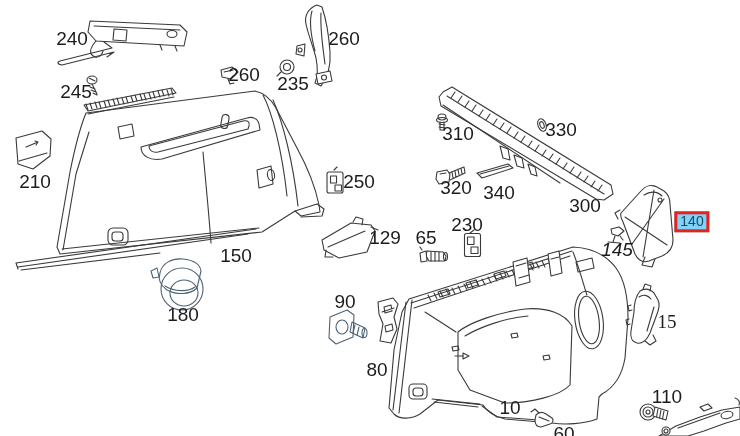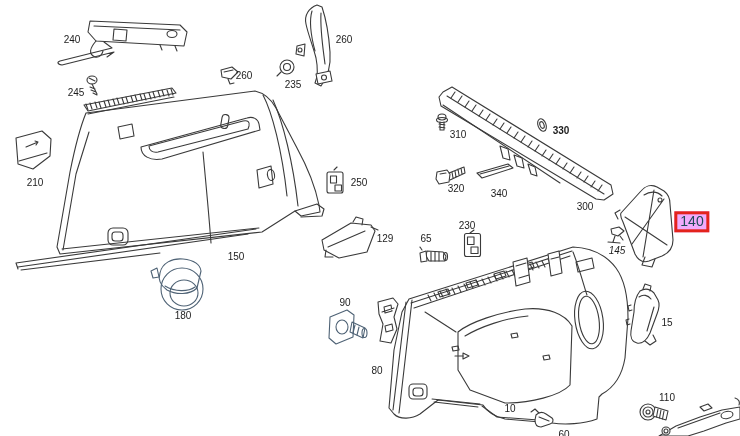--- a/index.html
+++ b/index.html
@@ -9,21 +9,21 @@
   }
   .stage svg{position:absolute;left:0;top:0;}
   .ln path,.ln rect,.ln ellipse,.ln circle,.ln polygon,.ln line{
     fill:none;stroke:#3a3a3a;stroke-width:1.1;stroke-linejoin:round;stroke-linecap:round;
   }
   .ln .fw{fill:#ffffff;}
   .ln .bl{stroke:#4e6275;}
   .callout-layer{position:absolute;left:0;top:0;width:100%;height:100%;z-index:5;}
   .callout{
     position:absolute;transform:translate(-50%,-50%);
-    font-size:10px;color:#1c1c1c;white-space:nowrap;cursor:pointer;line-height:1.1;
+    font-size:19px;color:#1c1c1c;white-space:nowrap;cursor:pointer;line-height:1.1;
   }
   .callout.highlighted{
     border:3px solid #e3231c;background:#b8ced9;color:#1d4a56;
     padding:0 3px;font-size:14px;
   }
 </style>
 </head>
 <body>
 
 <div class="stage">
@@ -255,24 +255,24 @@
       <div class="callout" style="left: 35px; top: 182px; color: rgb(28, 28, 28);">210</div>
       <div class="callout" style="left: 359px; top: 182px; color: rgb(28, 28, 28);">250</div>
       <div class="callout" style="left: 385px; top: 238px; color: rgb(28, 28, 28);">129</div>
       <div class="callout" style="left: 236px; top: 256px; color: rgb(28, 28, 28);">150</div>
       <div class="callout" style="left: 183px; top: 315px; color: rgb(28, 28, 28);">180</div>
       <div class="callout" style="left: 345px; top: 302px; color: rgb(28, 28, 28);">90</div>
       <div class="callout" style="left: 377px; top: 350px; color: rgb(28, 28, 28); margin-top: 20px;">80</div>
       <div class="callout" style="left: 458px; top: 134px; color: rgb(28, 28, 28);">310</div>
       <div class="callout" style="left: 456px; top: 188px; color: rgb(28, 28, 28);">320</div>
       <div class="callout" style="left: 499px; top: 193px; color: rgb(28, 28, 28);">340</div>
-      <div class="callout" style="left: 561px; top: 130px; color: rgb(28, 28, 28); font-weight: bold;">330</div>
+      <div class="callout" style="left: 561px; top: 130px; color: rgb(28, 28, 28);">330</div>
       <div class="callout" style="left: 585px; top: 206px; color: rgb(28, 28, 28);">300</div>
       <div class="callout" style="left: 426px; top: 238px; color: rgb(28, 28, 28);">65</div>
       <div class="callout" style="left: 467px; top: 225px; color: rgb(28, 28, 28);">230</div>
       <div class="callout" style="left: 617px; top: 250px; color: rgb(28, 28, 28); font-style: italic;">145</div>
-      <div class="callout highlighted" style="left: 692px; top: 222px; color: rgb(29, 74, 86); background: #f0abfc; border-color: rgb(227, 35, 28);">140</div>
-      <div class="callout" style="left: 667px; top: 322px; color: rgb(28, 28, 28);">15</div>
+      <div class="callout highlighted" style="left: 692px; top: 222px; color: rgb(29, 74, 86); background: #7dd3fc; border-color: rgb(227, 35, 28);">140</div>
+      <div class="callout" style="left: 667px; top: 322px; color: rgb(28, 28, 28); font-family: Liberation Serif, serif;">15</div>
       <div class="callout" style="left: 510px; top: 408px; color: rgb(28, 28, 28);">10</div>
       <div class="callout" style="left: 564px; top: 434px; color: rgb(28, 28, 28);">60</div>
       <div class="callout" style="left: 667px; top: 397px; color: rgb(28, 28, 28);">110</div>
     </div>
 </div>
 
 </body></html>

